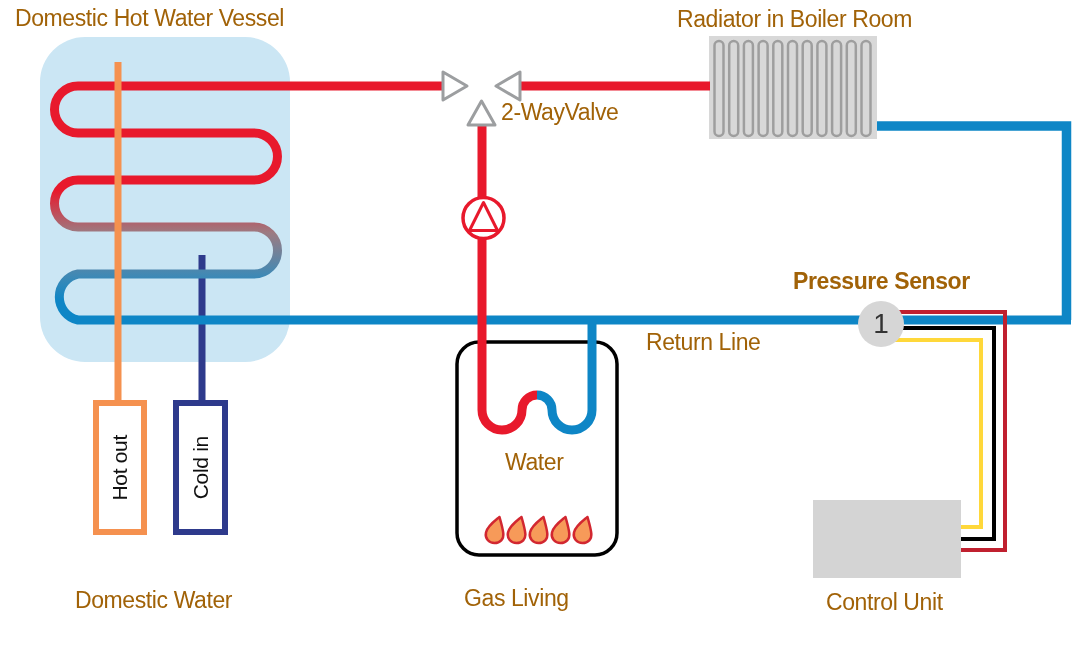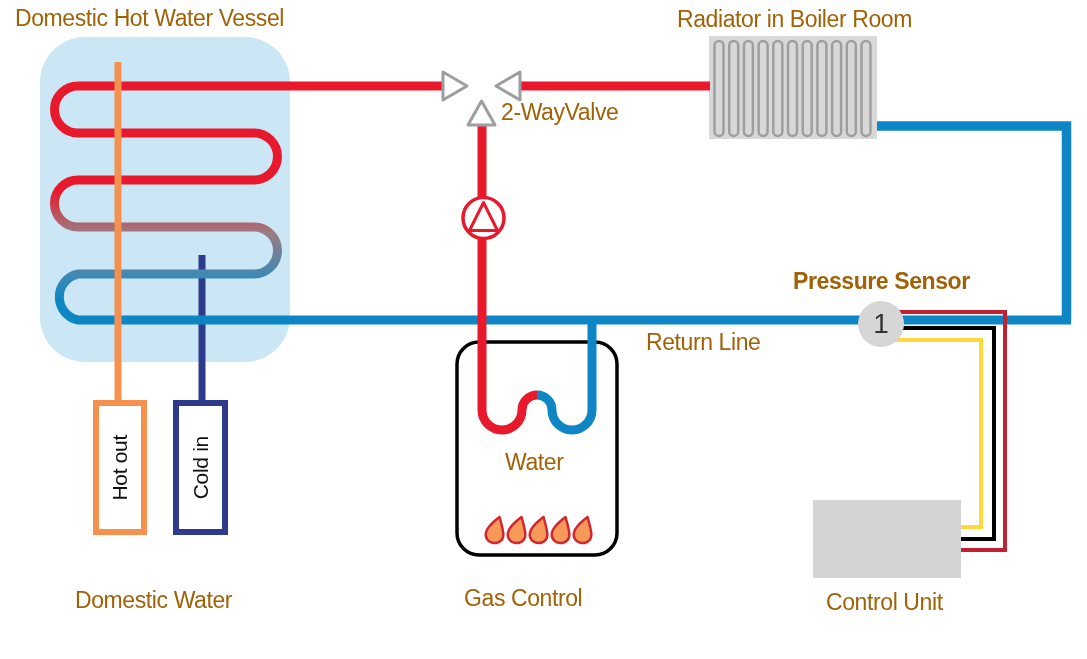--- a/index.html
+++ b/index.html
@@ -150,20 +150,20 @@
   <div class="label" style="left:501px;top:101px;">2-WayValve</div>
 
 
   <div class="label" style="left:646px;top:331px;">Return Line</div>
 
   <div class="label" style="left:793px;top:270px;font-weight:bold;">Pressure Sensor</div>
 
   <div class="label" style="left:505px;top:451px;">Water</div>
 
   <div class="label two-line" style="left:464px;top:582px;">
-    <div>Gas Control</div>
+    <div>Gas Living</div>
   </div>
 
   <div class="label" style="left:75px;top:545px;margin-top:44px;">Domestic Water</div>
 
   <div class="label" style="left:826px;top:591px;text-align:center;">Control Unit</div>
 
 </div>
 
 </body></html>

